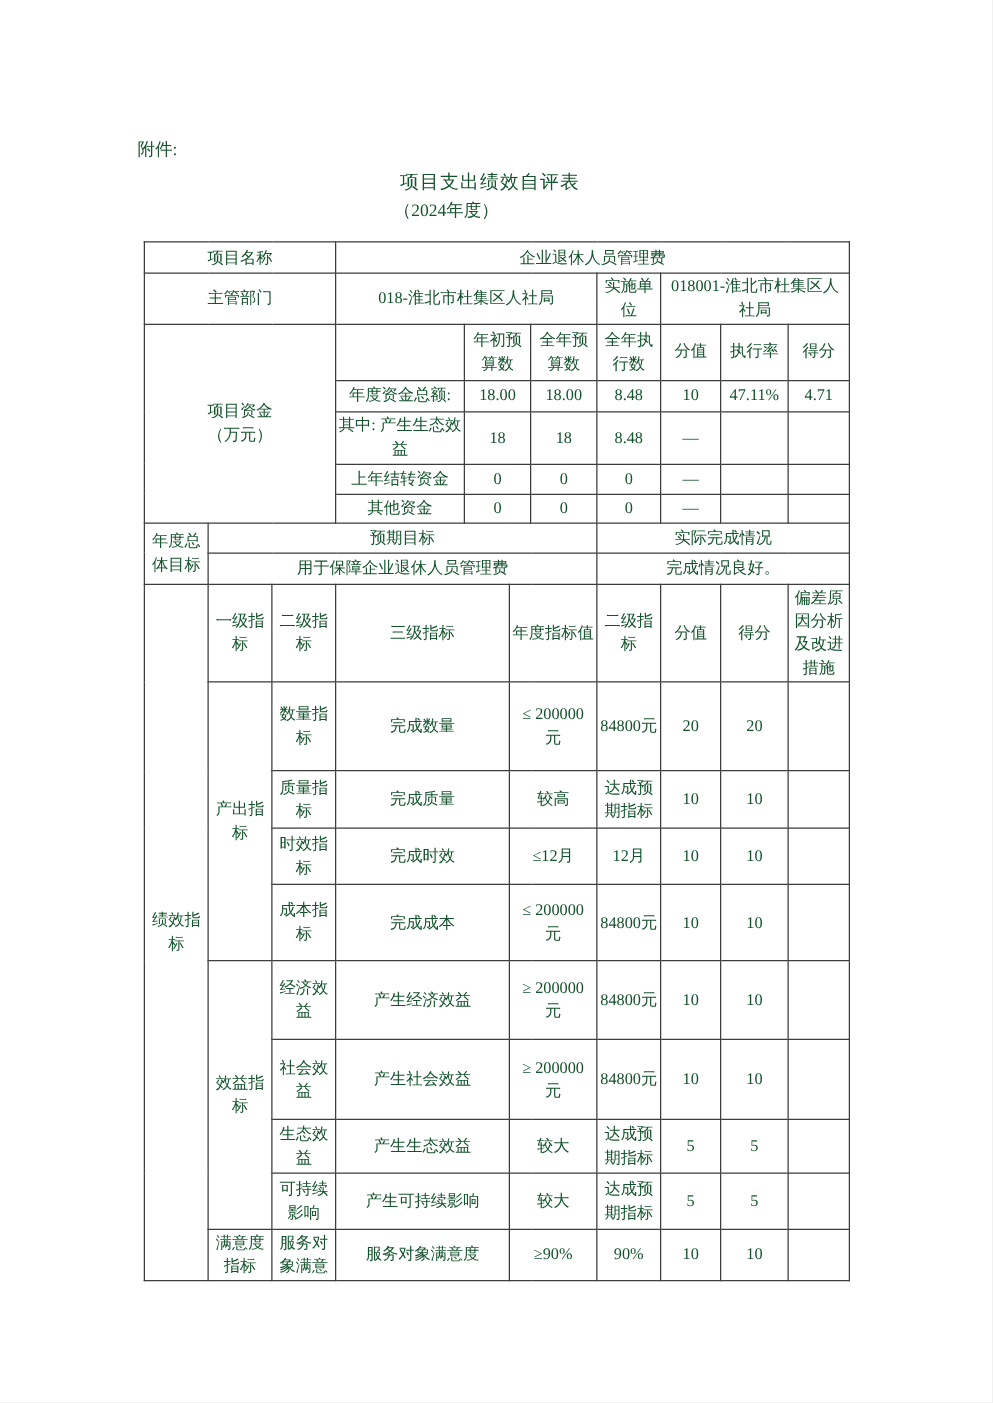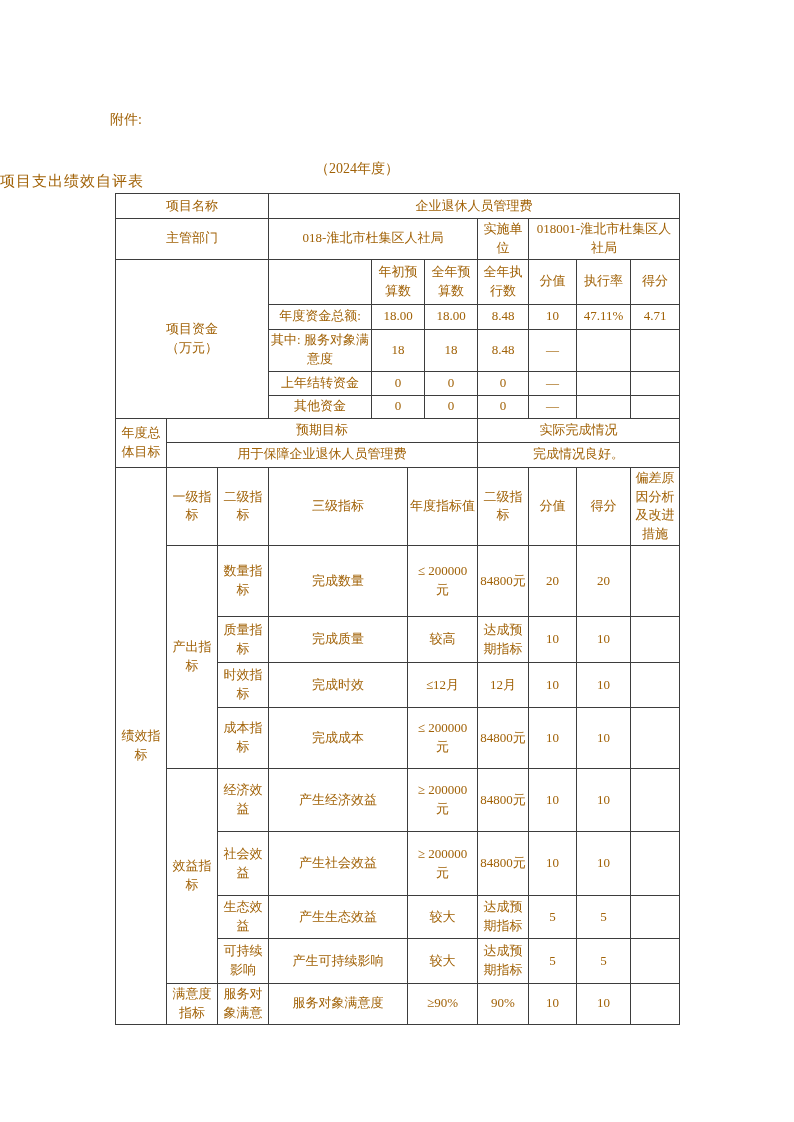--- a/index.html
+++ b/index.html
@@ -2,30 +2,30 @@
 <html><head>
 <meta charset="utf-8">
 <style>
   html,body { margin:0; padding:0; background:#e8e8e8; }
   .sheet {
     position:relative;
     width:794px; height:1122px;
     margin:0 auto;
     background:#ffffff;
     font-family:"Liberation Serif","DejaVu Serif",serif;
-    color:#a16207;
+    color:#14532d;
     overflow:hidden;
   }
   .attachment {
     position:absolute; left:110px; top:111px;
     font-size:14px;
   }
   .doc-title {
     position:absolute; left:0; top:136px; width:784px;
-    font-size:15px; letter-spacing:1px;margin-top:36px;
+    text-align:center; font-size:15px; letter-spacing:1px;
   }
   .doc-subtitle {
     position:absolute; left:0; top:160px; width:714px;
     text-align:center; font-size:14px;
   }
   table.eval {
     position:absolute; left:115px; top:193px;
     width:564px;
     border-collapse:collapse;
     table-layout:fixed;
@@ -104,21 +104,21 @@
       <td class="lbl-tight">年度资金总额:</td>
       <td colspan="2">18.00</td>
       <td>18.00</td>
       <td>8.48</td>
       <td>10</td>
       <td>47.11%</td>
       <td>4.71</td>
     </tr>
 
     <tr style="height:42px">
-      <td class="lbl-tight">其中: 服务对象满意度</td>
+      <td class="lbl-tight">其中: 产生生态效益</td>
       <td colspan="2">18</td>
       <td>18</td>
       <td>8.48</td>
       <td>—</td>
       <td></td>
       <td></td>
     </tr>
 
     <tr style="height:24px">
       <td class="lbl-tight">上年结转资金</td>

